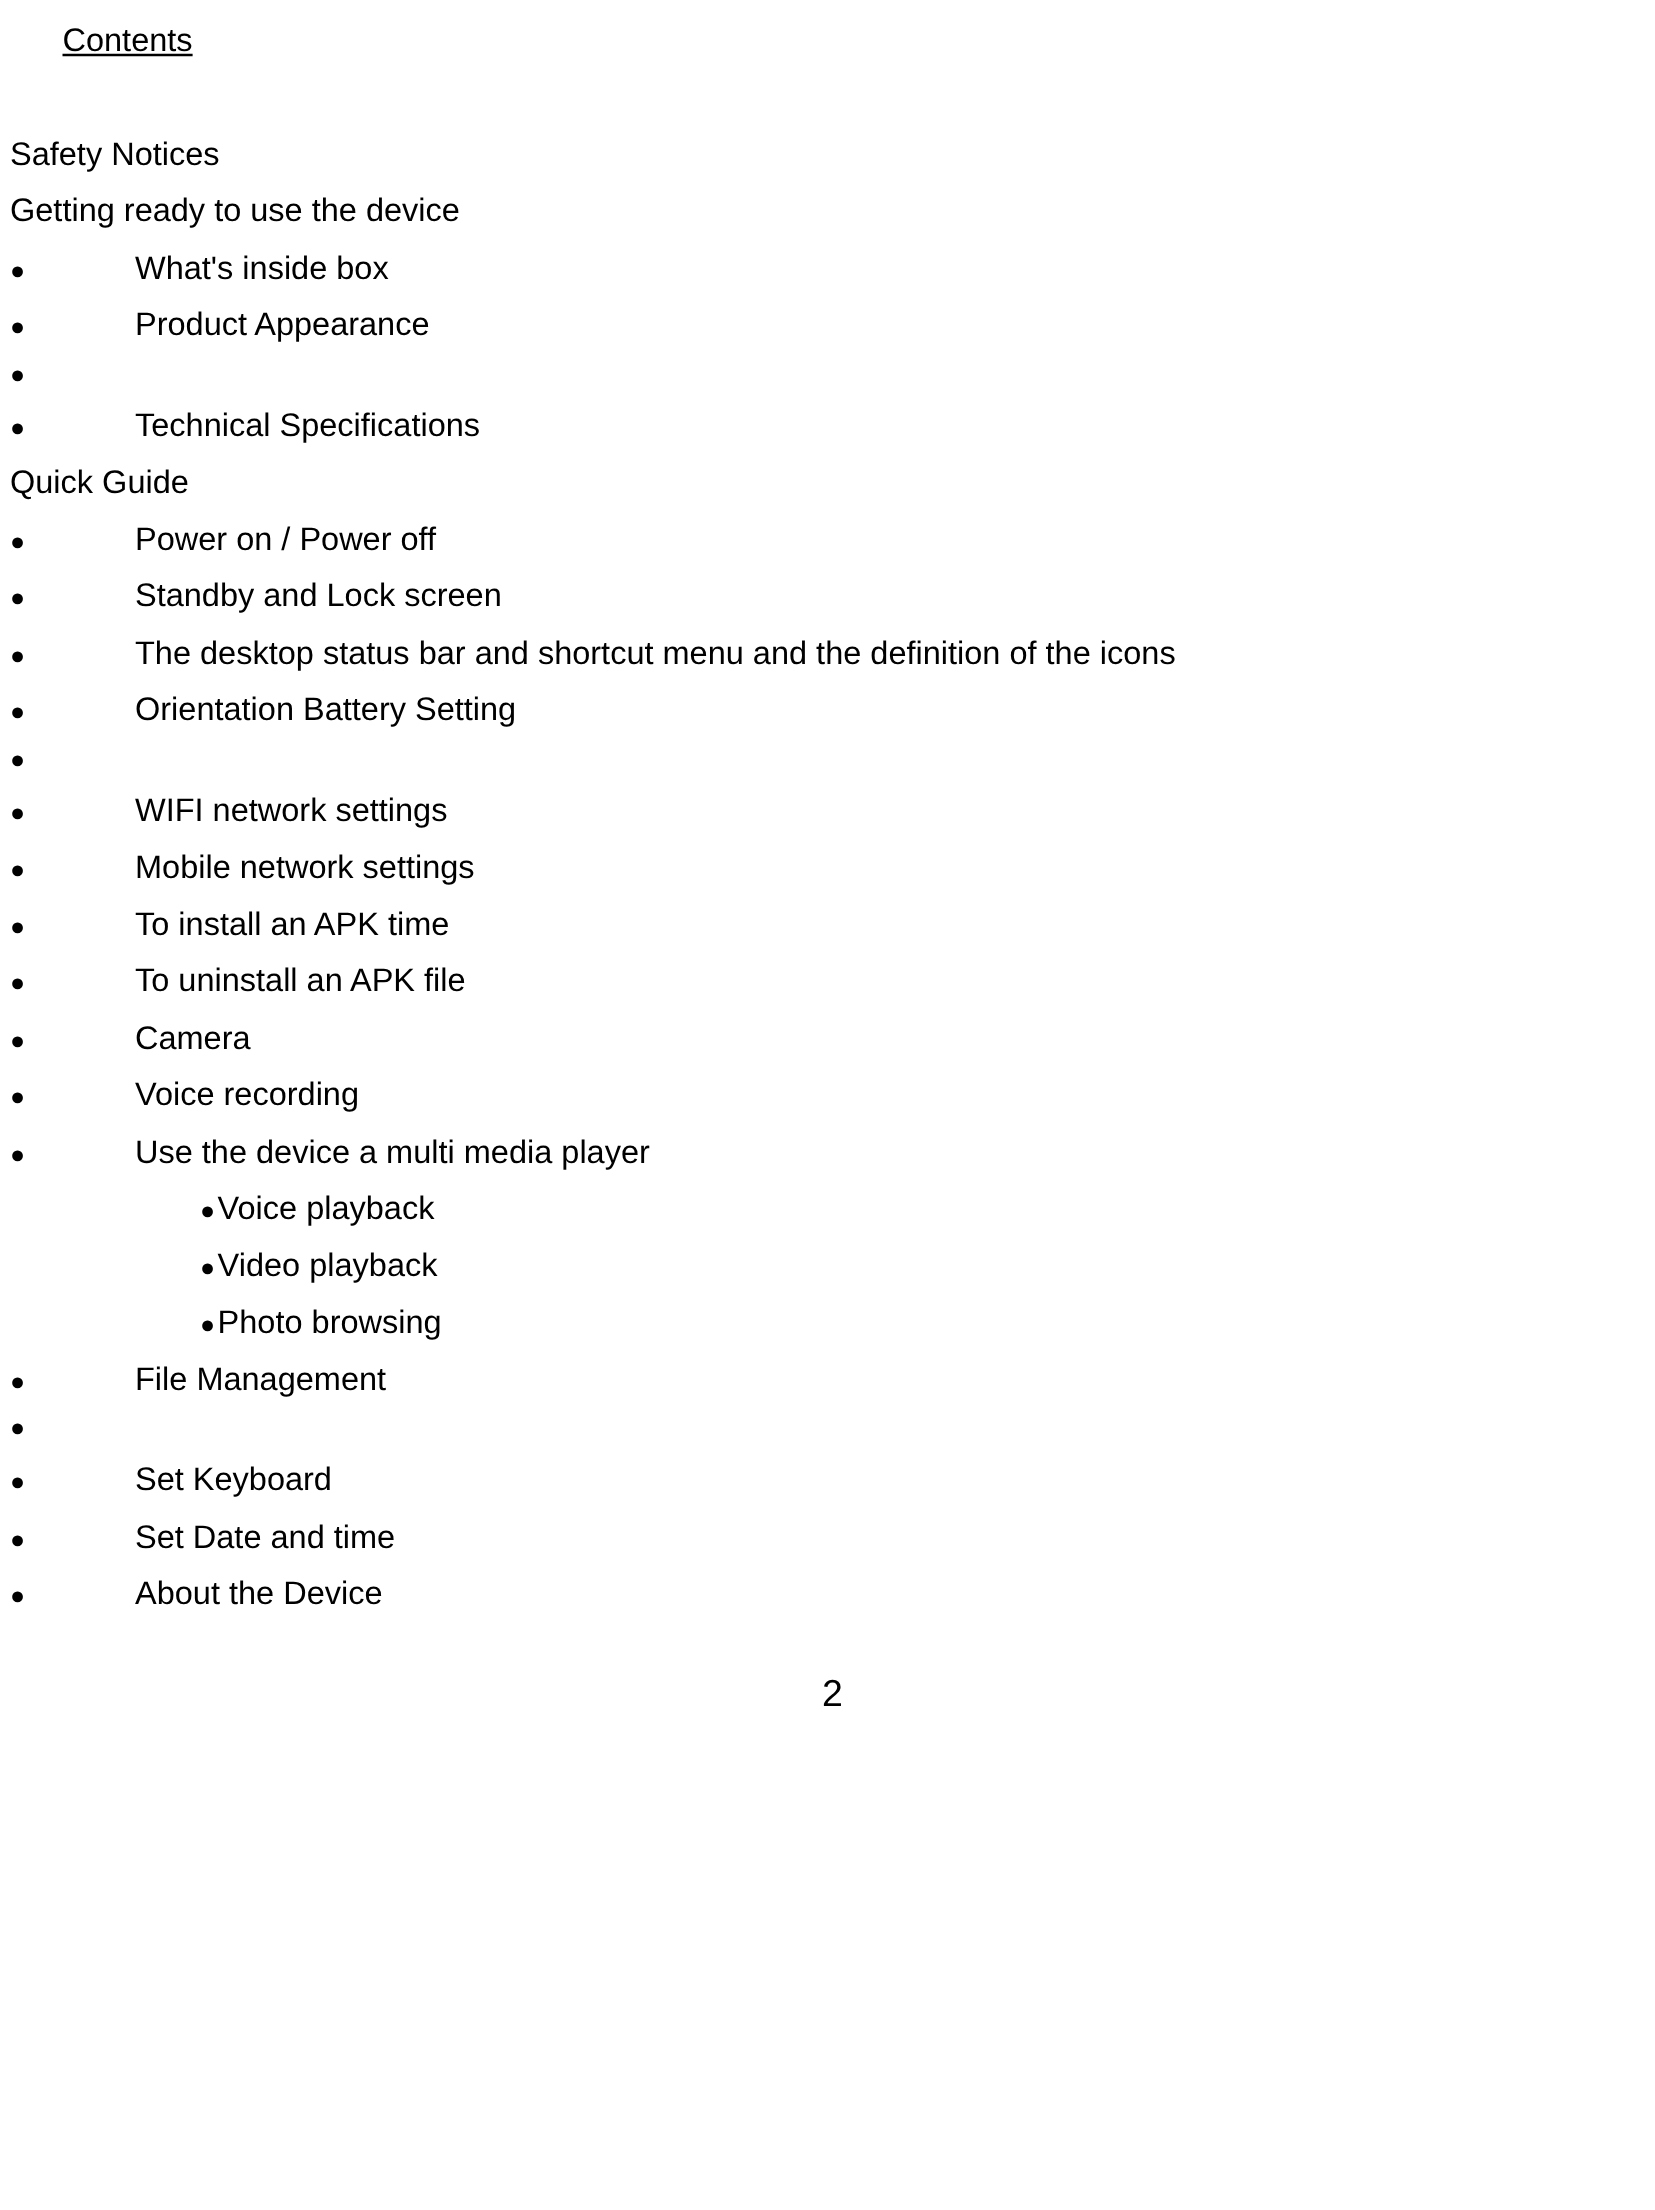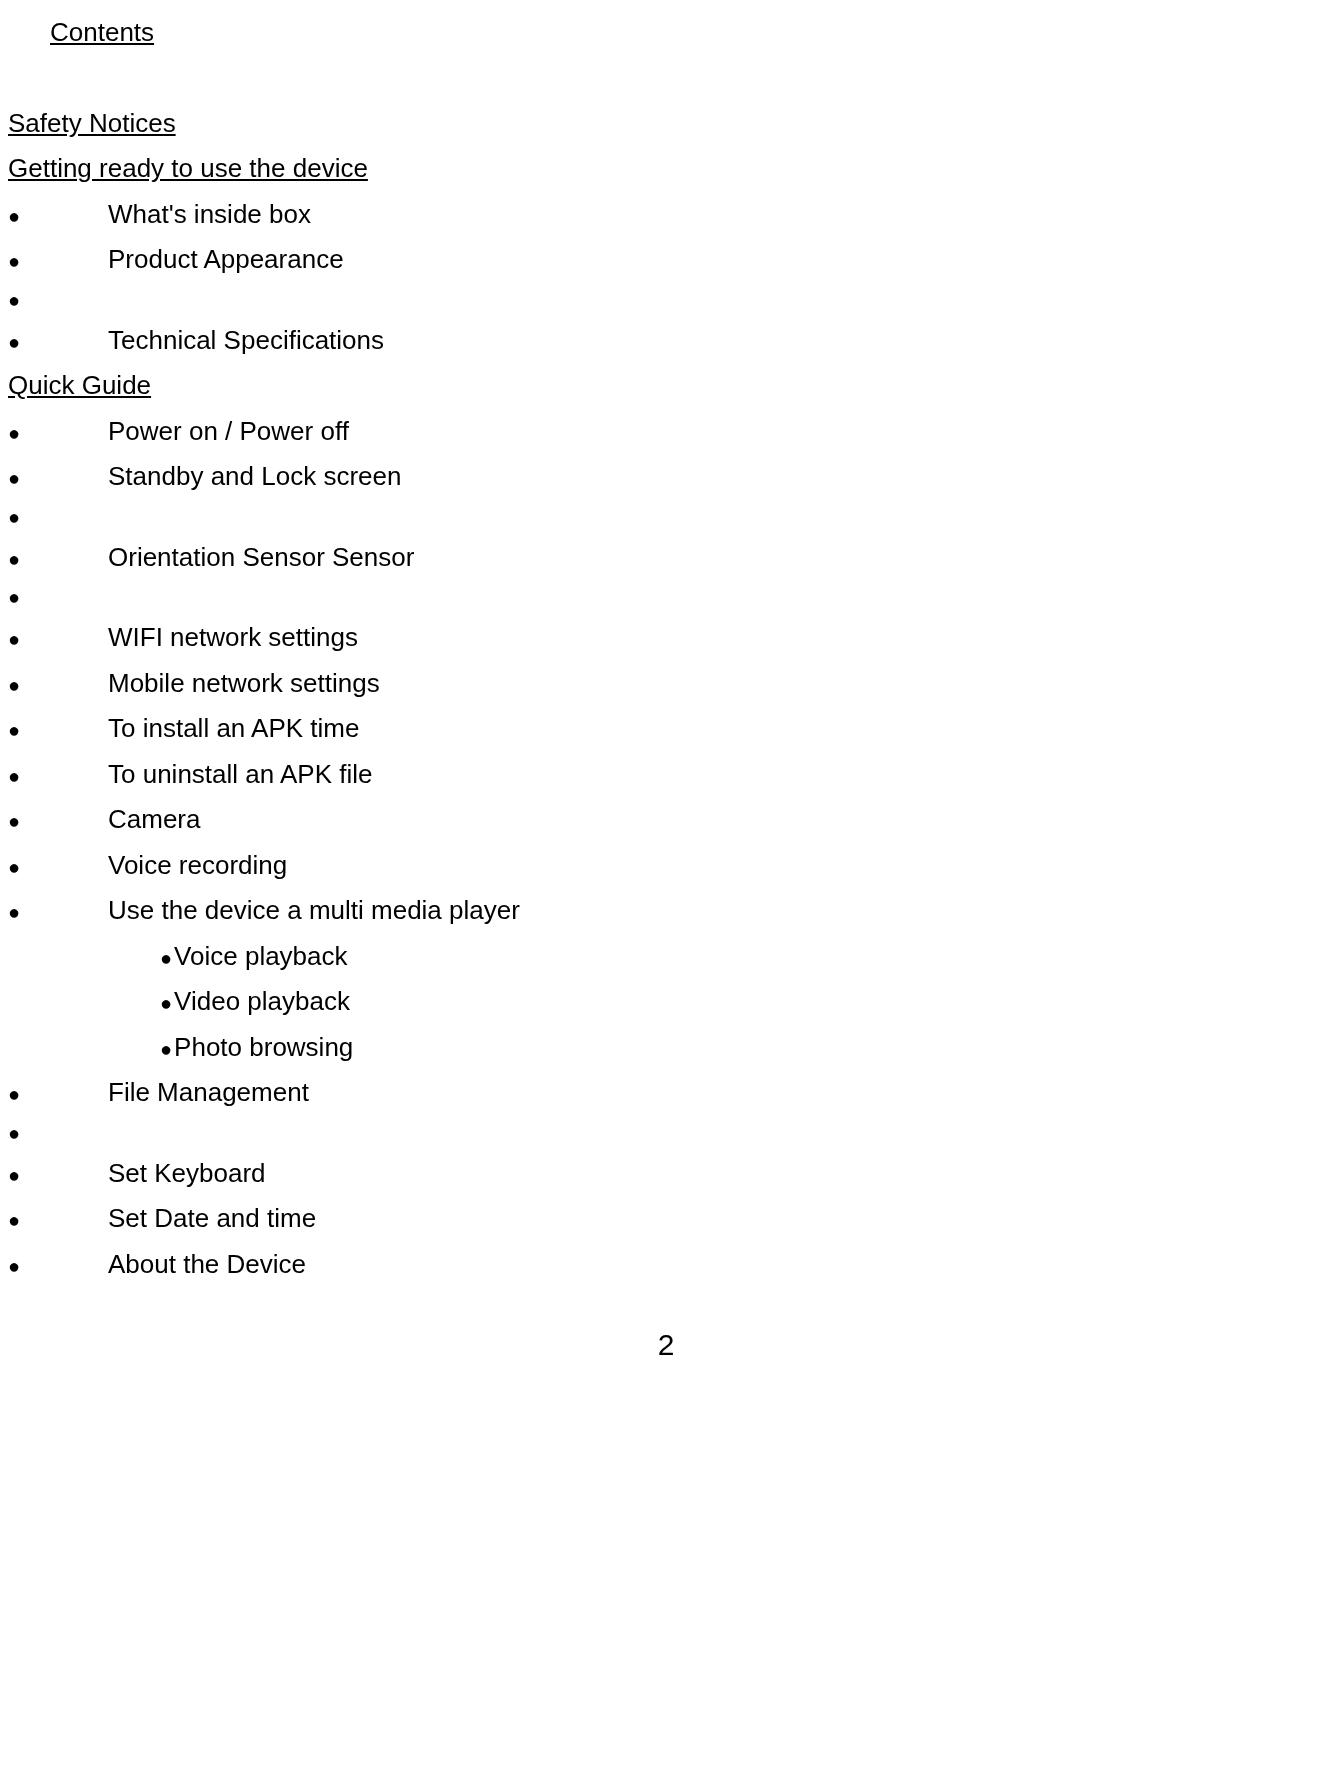--- a/index.html
+++ b/index.html
@@ -12,21 +12,20 @@
       width: 1324px;
       box-sizing: border-box;
     }
     .title {
       text-decoration: underline;
       margin-bottom: 45px;
       margin-left: 42px;
     }
     .section {
       margin: 0;
-      text-decoration: underline;
     }
     .bullet-row {
       display: flex;
       align-items: baseline;
     }
     .bullet {
       width: 100px;
       flex-shrink: 0;
       font-size: 20px;
     }
@@ -75,24 +74,25 @@
 <div class="bullet-row">
   <span class="bullet">●</span>
   <span>Power on / Power off</span>
 </div>
 <div class="bullet-row">
   <span class="bullet">●</span>
   <span>Standby and Lock screen</span>
 </div>
 <div class="bullet-row">
   <span class="bullet">●</span>
+  <span>The desktop status bar and shortcut menu and the definition of the icons</span>
 </div>
 <div class="bullet-row">
   <span class="bullet">●</span>
-  <span>Orientation Sensor Sensor</span>
+  <span>Orientation Battery Setting</span>
 </div>
 <div class="bullet-row">
   <span class="bullet">●</span>
 </div>
 <div class="bullet-row">
   <span class="bullet">●</span>
   <span>WIFI network settings</span>
 </div>
 <div class="bullet-row">
   <span class="bullet">●</span>

